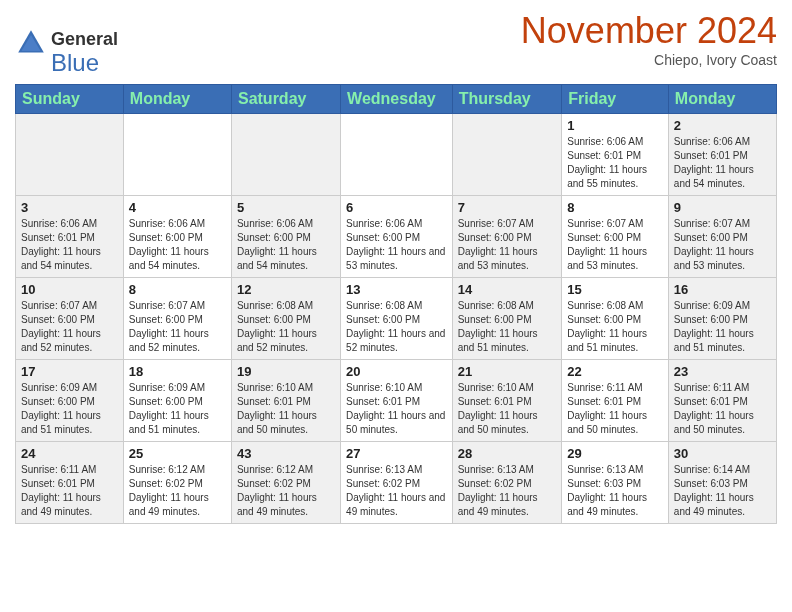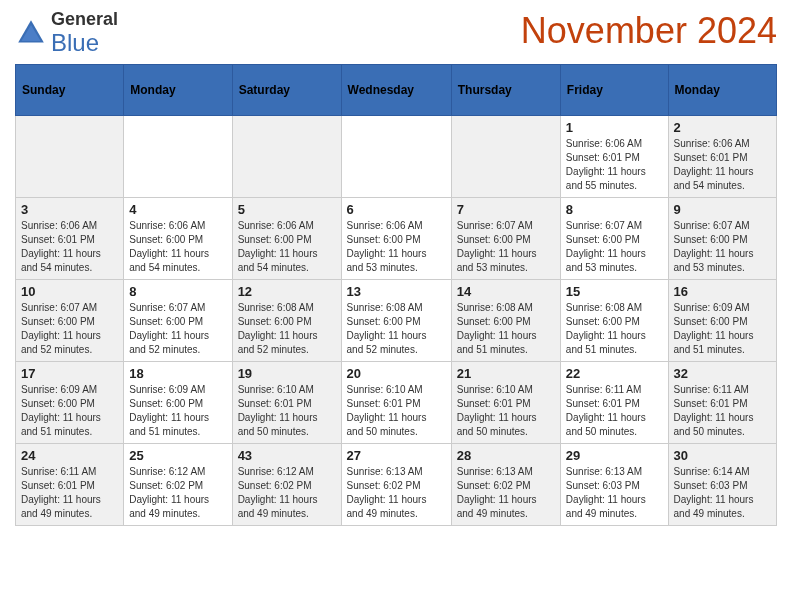--- a/index.html
+++ b/index.html
@@ -28,20 +28,21 @@
     }
     .logo-text {
       display: flex;
       flex-direction: column;
       line-height: 1.1;
     }
     .logo-general {
       font-size: 18px;
       font-weight: bold;
       color: #333;
+      margin-top: 20px;
     }
     .logo-blue {
       font-size: 24px;
       font-weight: normal;
       color: #3a6eb5;
     }
     .logo-icon {
       width: 32px;
       height: 32px;
     }
@@ -57,24 +58,24 @@
       font-size: 14px;
       color: #555;
     }
     .calendar {
       width: 100%;
       border-collapse: collapse;
       border: 1px solid #ccc;
     }
     .calendar th {
       background: #3a6eb5;
-      color: #000000;
+      color: #86efac;
       text-align: left;
-      padding: 18px 6px;
-      font-size: 12px;
+      padding: 5px 6px;
+      font-size: 16px;
       font-weight: bold;
       border: 1px solid #2d5a9e;
     }
     .calendar td {
       vertical-align: top;
       padding: 4px 5px;
       border: 1px solid #ccc;
       width: 113px;
       min-height: 80px;
       font-size: 10.5px;
@@ -124,20 +125,21 @@
         <polygon points="20,4 36,32 4,32" fill="#3a6eb5"></polygon>
         <polygon points="20,10 32,30 8,30" fill="#5b8dd9" opacity="0.5"></polygon>
       </svg>
       <div class="logo-text">
         <span class="logo-general">General</span>
         <span class="logo-blue">Blue</span>
       </div>
     </div>
     <div class="title-block">
       <div class="month-title">November 2024</div>
+      <div class="location">Chiepo, Ivory Coast</div>
     </div>
   </div>
 
   <table class="calendar">
     <thead>
       <tr>
       <th>Sunday</th>
           <th>Monday</th>
           <th>Saturday</th>
           <th>Wednesday</th>
@@ -307,21 +309,21 @@
 and 50 minutes.</div>
           </td>
           <td>
             <span class="day-num">22</span>
             <div class="day-info">Sunrise: 6:11 AM
 Sunset: 6:01 PM
 Daylight: 11 hours
 and 50 minutes.</div>
           </td>
           <td>
-            <span class="day-num">32</span>
+            <span class="day-num">23</span>
             <div class="day-info">Sunrise: 6:11 AM
 Sunset: 6:01 PM
 Daylight: 11 hours
 and 50 minutes.</div>
           </td>
         </tr>
         <tr>
           <td>
             <span class="day-num">24</span>
             <div class="day-info">Sunrise: 6:11 AM

